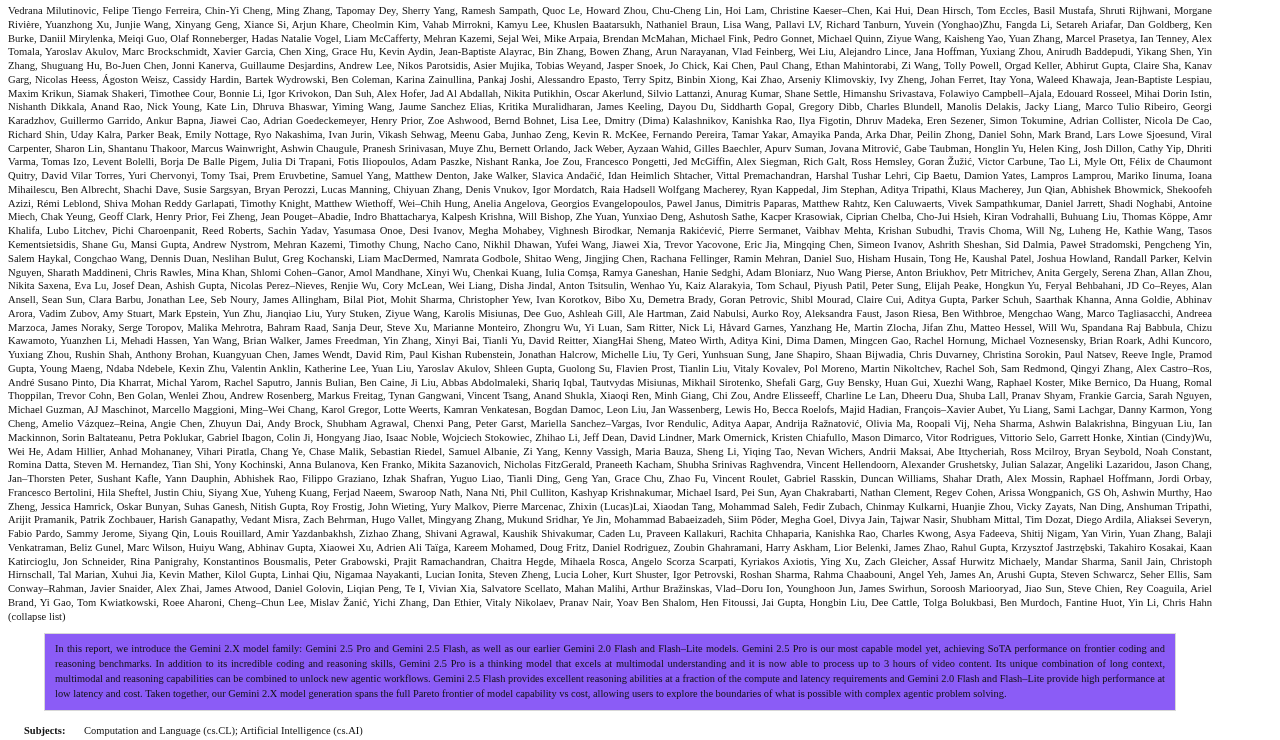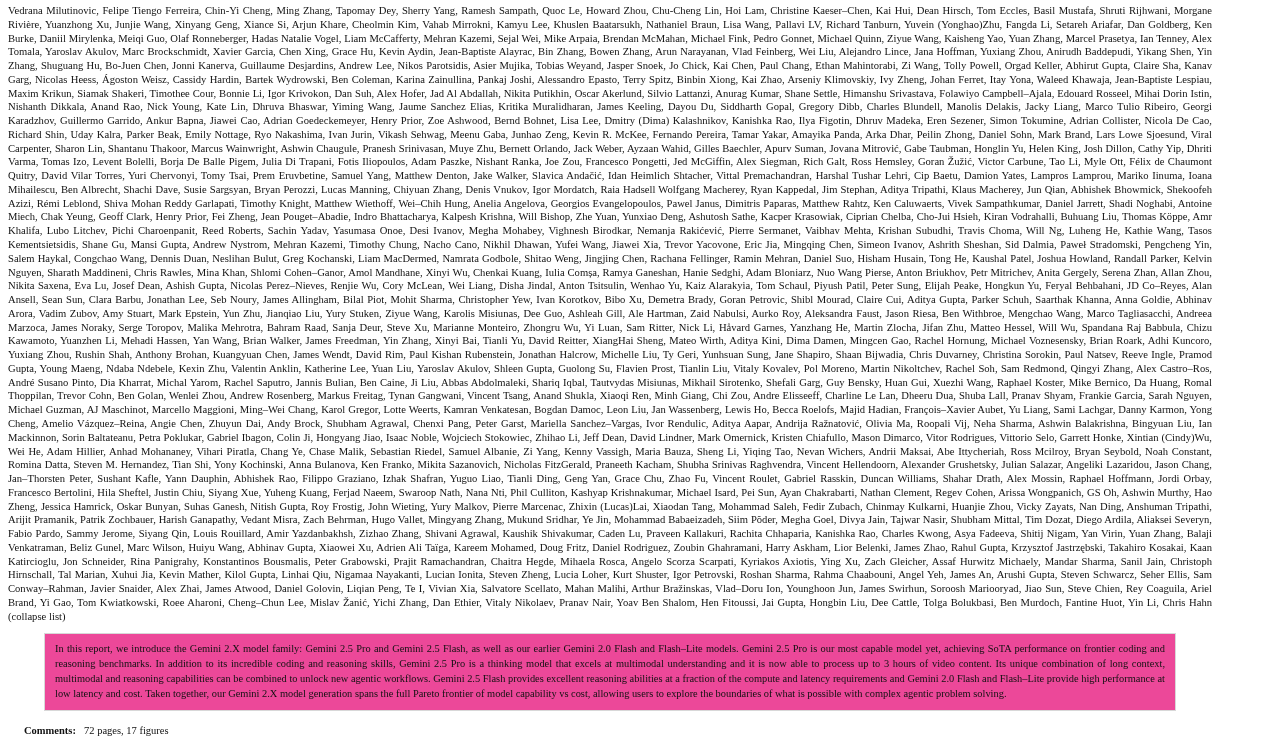--- a/index.html
+++ b/index.html
@@ -27,21 +27,21 @@
     line-height: 1.30;
     text-align: justify;
     text-justify: inter-word;
     color: #111;
     word-spacing: 0.2px;
   }
   .abstract-box {
     margin: 10px 44px 0 44px;
     padding: 8px 10px 8px 10px;
     border: 1px solid #d8d8d8;
-    background: #ec4899;
+    background: #8b5cf6;
     font-size: 10.4px;
     line-height: 1.42;
     text-align: justify;
     color: #111;
   }
   .meta {
     margin: 12px 0 0 24px;
     font-size: 10.5px;
     line-height: 1.50;
   }
@@ -77,24 +77,20 @@
 <body>
 
 <div class="page">
 
   <div class="authors">Vedrana Milutinovic, Felipe Tiengo Ferreira, Chin-Yi Cheng, Ming Zhang, Tapomay Dey, Sherry Yang, Ramesh Sampath, Quoc Le, Howard Zhou, Chu-Cheng Lin, Hoi Lam, Christine Kaeser–Chen, Kai Hui, Dean Hirsch, Tom Eccles, Basil Mustafa, Shruti Rijhwani, Morgane Rivière, Yuanzhong Xu, Junjie Wang, Xinyang Geng, Xiance Si, Arjun Khare, Cheolmin Kim, Vahab Mirrokni, Kamyu Lee, Khuslen Baatarsukh, Nathaniel Braun, Lisa Wang, Pallavi LV, Richard Tanburn, Yuvein (Yonghao)Zhu, Fangda Li, Setareh Ariafar, Dan Goldberg, Ken Burke, Daniil Mirylenka, Meiqi Guo, Olaf Ronneberger, Hadas Natalie Vogel, Liam McCafferty, Mehran Kazemi, Sejal Wei, Mike Arpaia, Brendan McMahan, Michael Fink, Pedro Gonnet, Michael Quinn, Ziyue Wang, Kaisheng Yao, Yuan Zhang, Marcel Prasetya, Ian Tenney, Alex Tomala, Yaroslav Akulov, Marc Brockschmidt, Xavier Garcia, Chen Xing, Grace Hu, Kevin Aydin, Jean-Baptiste Alayrac, Bin Zhang, Bowen Zhang, Arun Narayanan, Vlad Feinberg, Wei Liu, Alejandro Lince, Jana Hoffman, Yuxiang Zhou, Anirudh Baddepudi, Yikang Shen, Yin Zhang, Shuguang Hu, Bo-Juen Chen, Jonni Kanerva, Guillaume Desjardins, Andrew Lee, Nikos Parotsidis, Asier Mujika, Tobias Weyand, Jasper Snoek, Jo Chick, Kai Chen, Paul Chang, Ethan Mahintorabi, Zi Wang, Tolly Powell, Orgad Keller, Abhirut Gupta, Claire Sha, Kanav Garg, Nicolas Heess, Ágoston Weisz, Cassidy Hardin, Bartek Wydrowski, Ben Coleman, Karina Zainullina, Pankaj Joshi, Alessandro Epasto, Terry Spitz, Binbin Xiong, Kai Zhao, Arseniy Klimovskiy, Ivy Zheng, Johan Ferret, Itay Yona, Waleed Khawaja, Jean-Baptiste Lespiau, Maxim Krikun, Siamak Shakeri, Timothee Cour, Bonnie Li, Igor Krivokon, Dan Suh, Alex Hofer, Jad Al Abdallah, Nikita Putikhin, Oscar Akerlund, Silvio Lattanzi, Anurag Kumar, Shane Settle, Himanshu Srivastava, Folawiyo Campbell–Ajala, Edouard Rosseel, Mihai Dorin Istin, Nishanth Dikkala, Anand Rao, Nick Young, Kate Lin, Dhruva Bhaswar, Yiming Wang, Jaume Sanchez Elias, Kritika Muralidharan, James Keeling, Dayou Du, Siddharth Gopal, Gregory Dibb, Charles Blundell, Manolis Delakis, Jacky Liang, Marco Tulio Ribeiro, Georgi Karadzhov, Guillermo Garrido, Ankur Bapna, Jiawei Cao, Adrian Goedeckemeyer, Henry Prior, Zoe Ashwood, Bernd Bohnet, Lisa Lee, Dmitry (Dima) Kalashnikov, Kanishka Rao, Ilya Figotin, Dhruv Madeka, Eren Sezener, Simon Tokumine, Adrian Collister, Nicola De Cao, Richard Shin, Uday Kalra, Parker Beak, Emily Nottage, Ryo Nakashima, Ivan Jurin, Vikash Sehwag, Meenu Gaba, Junhao Zeng, Kevin R. McKee, Fernando Pereira, Tamar Yakar, Amayika Panda, Arka Dhar, Peilin Zhong, Daniel Sohn, Mark Brand, Lars Lowe Sjoesund, Viral Carpenter, Sharon Lin, Shantanu Thakoor, Marcus Wainwright, Ashwin Chaugule, Pranesh Srinivasan, Muye Zhu, Bernett Orlando, Jack Weber, Ayzaan Wahid, Gilles Baechler, Apurv Suman, Jovana Mitrović, Gabe Taubman, Honglin Yu, Helen King, Josh Dillon, Cathy Yip, Dhriti Varma, Tomas Izo, Levent Bolelli, Borja De Balle Pigem, Julia Di Trapani, Fotis Iliopoulos, Adam Paszke, Nishant Ranka, Joe Zou, Francesco Pongetti, Jed McGiffin, Alex Siegman, Rich Galt, Ross Hemsley, Goran Žužić, Victor Carbune, Tao Li, Myle Ott, Félix de Chaumont Quitry, David Vilar Torres, Yuri Chervonyi, Tomy Tsai, Prem Eruvbetine, Samuel Yang, Matthew Denton, Jake Walker, Slavica Andačić, Idan Heimlich Shtacher, Vittal Premachandran, Harshal Tushar Lehri, Cip Baetu, Damion Yates, Lampros Lamprou, Mariko Iinuma, Ioana Mihailescu, Ben Albrecht, Shachi Dave, Susie Sargsyan, Bryan Perozzi, Lucas Manning, Chiyuan Zhang, Denis Vnukov, Igor Mordatch, Raia Hadsell Wolfgang Macherey, Ryan Kappedal, Jim Stephan, Aditya Tripathi, Klaus Macherey, Jun Qian, Abhishek Bhowmick, Shekoofeh Azizi, Rémi Leblond, Shiva Mohan Reddy Garlapati, Timothy Knight, Matthew Wiethoff, Wei–Chih Hung, Anelia Angelova, Georgios Evangelopoulos, Pawel Janus, Dimitris Paparas, Matthew Rahtz, Ken Caluwaerts, Vivek Sampathkumar, Daniel Jarrett, Shadi Noghabi, Antoine Miech, Chak Yeung, Geoff Clark, Henry Prior, Fei Zheng, Jean Pouget–Abadie, Indro Bhattacharya, Kalpesh Krishna, Will Bishop, Zhe Yuan, Yunxiao Deng, Ashutosh Sathe, Kacper Krasowiak, Ciprian Chelba, Cho-Jui Hsieh, Kiran Vodrahalli, Buhuang Liu, Thomas Köppe, Amr Khalifa, Lubo Litchev, Pichi Charoenpanit, Reed Roberts, Sachin Yadav, Yasumasa Onoe, Desi Ivanov, Megha Mohabey, Vighnesh Birodkar, Nemanja Rakićević, Pierre Sermanet, Vaibhav Mehta, Krishan Subudhi, Travis Choma, Will Ng, Luheng He, Kathie Wang, Tasos Kementsietsidis, Shane Gu, Mansi Gupta, Andrew Nystrom, Mehran Kazemi, Timothy Chung, Nacho Cano, Nikhil Dhawan, Yufei Wang, Jiawei Xia, Trevor Yacovone, Eric Jia, Mingqing Chen, Simeon Ivanov, Ashrith Sheshan, Sid Dalmia, Paweł Stradomski, Pengcheng Yin, Salem Haykal, Congchao Wang, Dennis Duan, Neslihan Bulut, Greg Kochanski, Liam MacDermed, Namrata Godbole, Shitao Weng, Jingjing Chen, Rachana Fellinger, Ramin Mehran, Daniel Suo, Hisham Husain, Tong He, Kaushal Patel, Joshua Howland, Randall Parker, Kelvin Nguyen, Sharath Maddineni, Chris Rawles, Mina Khan, Shlomi Cohen–Ganor, Amol Mandhane, Xinyi Wu, Chenkai Kuang, Iulia Comșa, Ramya Ganeshan, Hanie Sedghi, Adam Bloniarz, Nuo Wang Pierse, Anton Briukhov, Petr Mitrichev, Anita Gergely, Serena Zhan, Allan Zhou, Nikita Saxena, Eva Lu, Josef Dean, Ashish Gupta, Nicolas Perez–Nieves, Renjie Wu, Cory McLean, Wei Liang, Disha Jindal, Anton Tsitsulin, Wenhao Yu, Kaiz Alarakyia, Tom Schaul, Piyush Patil, Peter Sung, Elijah Peake, Hongkun Yu, Feryal Behbahani, JD Co–Reyes, Alan Ansell, Sean Sun, Clara Barbu, Jonathan Lee, Seb Noury, James Allingham, Bilal Piot, Mohit Sharma, Christopher Yew, Ivan Korotkov, Bibo Xu, Demetra Brady, Goran Petrovic, Shibl Mourad, Claire Cui, Aditya Gupta, Parker Schuh, Saarthak Khanna, Anna Goldie, Abhinav Arora, Vadim Zubov, Amy Stuart, Mark Epstein, Yun Zhu, Jianqiao Liu, Yury Stuken, Ziyue Wang, Karolis Misiunas, Dee Guo, Ashleah Gill, Ale Hartman, Zaid Nabulsi, Aurko Roy, Aleksandra Faust, Jason Riesa, Ben Withbroe, Mengchao Wang, Marco Tagliasacchi, Andreea Marzoca, James Noraky, Serge Toropov, Malika Mehrotra, Bahram Raad, Sanja Deur, Steve Xu, Marianne Monteiro, Zhongru Wu, Yi Luan, Sam Ritter, Nick Li, Håvard Garnes, Yanzhang He, Martin Zlocha, Jifan Zhu, Matteo Hessel, Will Wu, Spandana Raj Babbula, Chizu Kawamoto, Yuanzhen Li, Mehadi Hassen, Yan Wang, Brian Walker, James Freedman, Yin Zhang, Xinyi Bai, Tianli Yu, David Reitter, XiangHai Sheng, Mateo Wirth, Aditya Kini, Dima Damen, Mingcen Gao, Rachel Hornung, Michael Voznesensky, Brian Roark, Adhi Kuncoro, Yuxiang Zhou, Rushin Shah, Anthony Brohan, Kuangyuan Chen, James Wendt, David Rim, Paul Kishan Rubenstein, Jonathan Halcrow, Michelle Liu, Ty Geri, Yunhsuan Sung, Jane Shapiro, Shaan Bijwadia, Chris Duvarney, Christina Sorokin, Paul Natsev, Reeve Ingle, Pramod Gupta, Young Maeng, Ndaba Ndebele, Kexin Zhu, Valentin Anklin, Katherine Lee, Yuan Liu, Yaroslav Akulov, Shleen Gupta, Guolong Su, Flavien Prost, Tianlin Liu, Vitaly Kovalev, Pol Moreno, Martin Nikoltchev, Rachel Soh, Sam Redmond, Qingyi Zhang, Alex Castro–Ros, André Susano Pinto, Dia Kharrat, Michal Yarom, Rachel Saputro, Jannis Bulian, Ben Caine, Ji Liu, Abbas Abdolmaleki, Shariq Iqbal, Tautvydas Misiunas, Mikhail Sirotenko, Shefali Garg, Guy Bensky, Huan Gui, Xuezhi Wang, Raphael Koster, Mike Bernico, Da Huang, Romal Thoppilan, Trevor Cohn, Ben Golan, Wenlei Zhou, Andrew Rosenberg, Markus Freitag, Tynan Gangwani, Vincent Tsang, Anand Shukla, Xiaoqi Ren, Minh Giang, Chi Zou, Andre Elisseeff, Charline Le Lan, Dheeru Dua, Shuba Lall, Pranav Shyam, Frankie Garcia, Sarah Nguyen, Michael Guzman, AJ Maschinot, Marcello Maggioni, Ming–Wei Chang, Karol Gregor, Lotte Weerts, Kamran Venkatesan, Bogdan Damoc, Leon Liu, Jan Wassenberg, Lewis Ho, Becca Roelofs, Majid Hadian, François–Xavier Aubet, Yu Liang, Sami Lachgar, Danny Karmon, Yong Cheng, Amelio Vázquez–Reina, Angie Chen, Zhuyun Dai, Andy Brock, Shubham Agrawal, Chenxi Pang, Peter Garst, Mariella Sanchez–Vargas, Ivor Rendulic, Aditya Aapar, Andrija Ražnatović, Olivia Ma, Roopali Vij, Neha Sharma, Ashwin Balakrishna, Bingyuan Liu, Ian Mackinnon, Sorin Baltateanu, Petra Poklukar, Gabriel Ibagon, Colin Ji, Hongyang Jiao, Isaac Noble, Wojciech Stokowiec, Zhihao Li, Jeff Dean, David Lindner, Mark Omernick, Kristen Chiafullo, Mason Dimarco, Vitor Rodrigues, Vittorio Selo, Garrett Honke, Xintian (Cindy)Wu, Wei He, Adam Hillier, Anhad Mohananey, Vihari Piratla, Chang Ye, Chase Malik, Sebastian Riedel, Samuel Albanie, Zi Yang, Kenny Vassigh, Maria Bauza, Sheng Li, Yiqing Tao, Nevan Wichers, Andrii Maksai, Abe Ittycheriah, Ross Mcilroy, Bryan Seybold, Noah Constant, Romina Datta, Steven M. Hernandez, Tian Shi, Yony Kochinski, Anna Bulanova, Ken Franko, Mikita Sazanovich, Nicholas FitzGerald, Praneeth Kacham, Shubha Srinivas Raghvendra, Vincent Hellendoorn, Alexander Grushetsky, Julian Salazar, Angeliki Lazaridou, Jason Chang, Jan–Thorsten Peter, Sushant Kafle, Yann Dauphin, Abhishek Rao, Filippo Graziano, Izhak Shafran, Yuguo Liao, Tianli Ding, Geng Yan, Grace Chu, Zhao Fu, Vincent Roulet, Gabriel Rasskin, Duncan Williams, Shahar Drath, Alex Mossin, Raphael Hoffmann, Jordi Orbay, Francesco Bertolini, Hila Sheftel, Justin Chiu, Siyang Xue, Yuheng Kuang, Ferjad Naeem, Swaroop Nath, Nana Nti, Phil Culliton, Kashyap Krishnakumar, Michael Isard, Pei Sun, Ayan Chakrabarti, Nathan Clement, Regev Cohen, Arissa Wongpanich, GS Oh, Ashwin Murthy, Hao Zheng, Jessica Hamrick, Oskar Bunyan, Suhas Ganesh, Nitish Gupta, Roy Frostig, John Wieting, Yury Malkov, Pierre Marcenac, Zhixin (Lucas)Lai, Xiaodan Tang, Mohammad Saleh, Fedir Zubach, Chinmay Kulkarni, Huanjie Zhou, Vicky Zayats, Nan Ding, Anshuman Tripathi, Arijit Pramanik, Patrik Zochbauer, Harish Ganapathy, Vedant Misra, Zach Behrman, Hugo Vallet, Mingyang Zhang, Mukund Sridhar, Ye Jin, Mohammad Babaeizadeh, Siim Põder, Megha Goel, Divya Jain, Tajwar Nasir, Shubham Mittal, Tim Dozat, Diego Ardila, Aliaksei Severyn, Fabio Pardo, Sammy Jerome, Siyang Qin, Louis Rouillard, Amir Yazdanbakhsh, Zizhao Zhang, Shivani Agrawal, Kaushik Shivakumar, Caden Lu, Praveen Kallakuri, Rachita Chhaparia, Kanishka Rao, Charles Kwong, Asya Fadeeva, Shitij Nigam, Yan Virin, Yuan Zhang, Balaji Venkatraman, Beliz Gunel, Marc Wilson, Huiyu Wang, Abhinav Gupta, Xiaowei Xu, Adrien Ali Taïga, Kareem Mohamed, Doug Fritz, Daniel Rodriguez, Zoubin Ghahramani, Harry Askham, Lior Belenki, James Zhao, Rahul Gupta, Krzysztof Jastrzębski, Takahiro Kosakai, Kaan Katircioglu, Jon Schneider, Rina Panigrahy, Konstantinos Bousmalis, Peter Grabowski, Prajit Ramachandran, Chaitra Hegde, Mihaela Rosca, Angelo Scorza Scarpati, Kyriakos Axiotis, Ying Xu, Zach Gleicher, Assaf Hurwitz Michaely, Mandar Sharma, Sanil Jain, Christoph Hirnschall, Tal Marian, Xuhui Jia, Kevin Mather, Kilol Gupta, Linhai Qiu, Nigamaa Nayakanti, Lucian Ionita, Steven Zheng, Lucia Loher, Kurt Shuster, Igor Petrovski, Roshan Sharma, Rahma Chaabouni, Angel Yeh, James An, Arushi Gupta, Steven Schwarcz, Seher Ellis, Sam Conway–Rahman, Javier Snaider, Alex Zhai, James Atwood, Daniel Golovin, Liqian Peng, Te I, Vivian Xia, Salvatore Scellato, Mahan Malihi, Arthur Bražinskas, Vlad–Doru Ion, Younghoon Jun, James Swirhun, Soroosh Mariooryad, Jiao Sun, Steve Chien, Rey Coaguila, Ariel Brand, Yi Gao, Tom Kwiatkowski, Roee Aharoni, Cheng–Chun Lee, Mislav Žanić, Yichi Zhang, Dan Ethier, Vitaly Nikolaev, Pranav Nair, Yoav Ben Shalom, Hen Fitoussi, Jai Gupta, Hongbin Liu, Dee Cattle, Tolga Bolukbasi, Ben Murdoch, Fantine Huot, Yin Li, Chris Hahn (collapse list)</div>
 
   <div class="abstract-box">In this report, we introduce the Gemini 2.X model family: Gemini 2.5 Pro and Gemini 2.5 Flash, as well as our earlier Gemini 2.0 Flash and Flash–Lite models. Gemini 2.5 Pro is our most capable model yet, achieving SoTA performance on frontier coding and reasoning benchmarks. In addition to its incredible coding and reasoning skills, Gemini 2.5 Pro is a thinking model that excels at multimodal understanding and it is now able to process up to 3 hours of video content. Its unique combination of long context, multimodal and reasoning capabilities can be combined to unlock new agentic workflows. Gemini 2.5 Flash provides excellent reasoning abilities at a fraction of the compute and latency requirements and Gemini 2.0 Flash and Flash–Lite provide high performance at low latency and cost. Taken together, our Gemini 2.X model generation spans the full Pareto frontier of model capability vs cost, allowing users to explore the boundaries of what is possible with complex agentic problem solving.</div>
 
   <div class="meta">
 
-    <div class="meta-row">
-      <div class="meta-label">Comments:</div>
-      <div class="meta-val">72 pages, 17 figures</div>
-    </div>
 
     <div class="meta-row">
       <div class="meta-label">Subjects:</div>
       <div class="meta-val">Computation and Language (cs.CL); Artificial Intelligence (cs.AI)</div>
     </div>
 
     <div class="meta-row">
       <div class="meta-label">Wirth as:</div>
       <div class="meta-val">
         <span class="sub">

